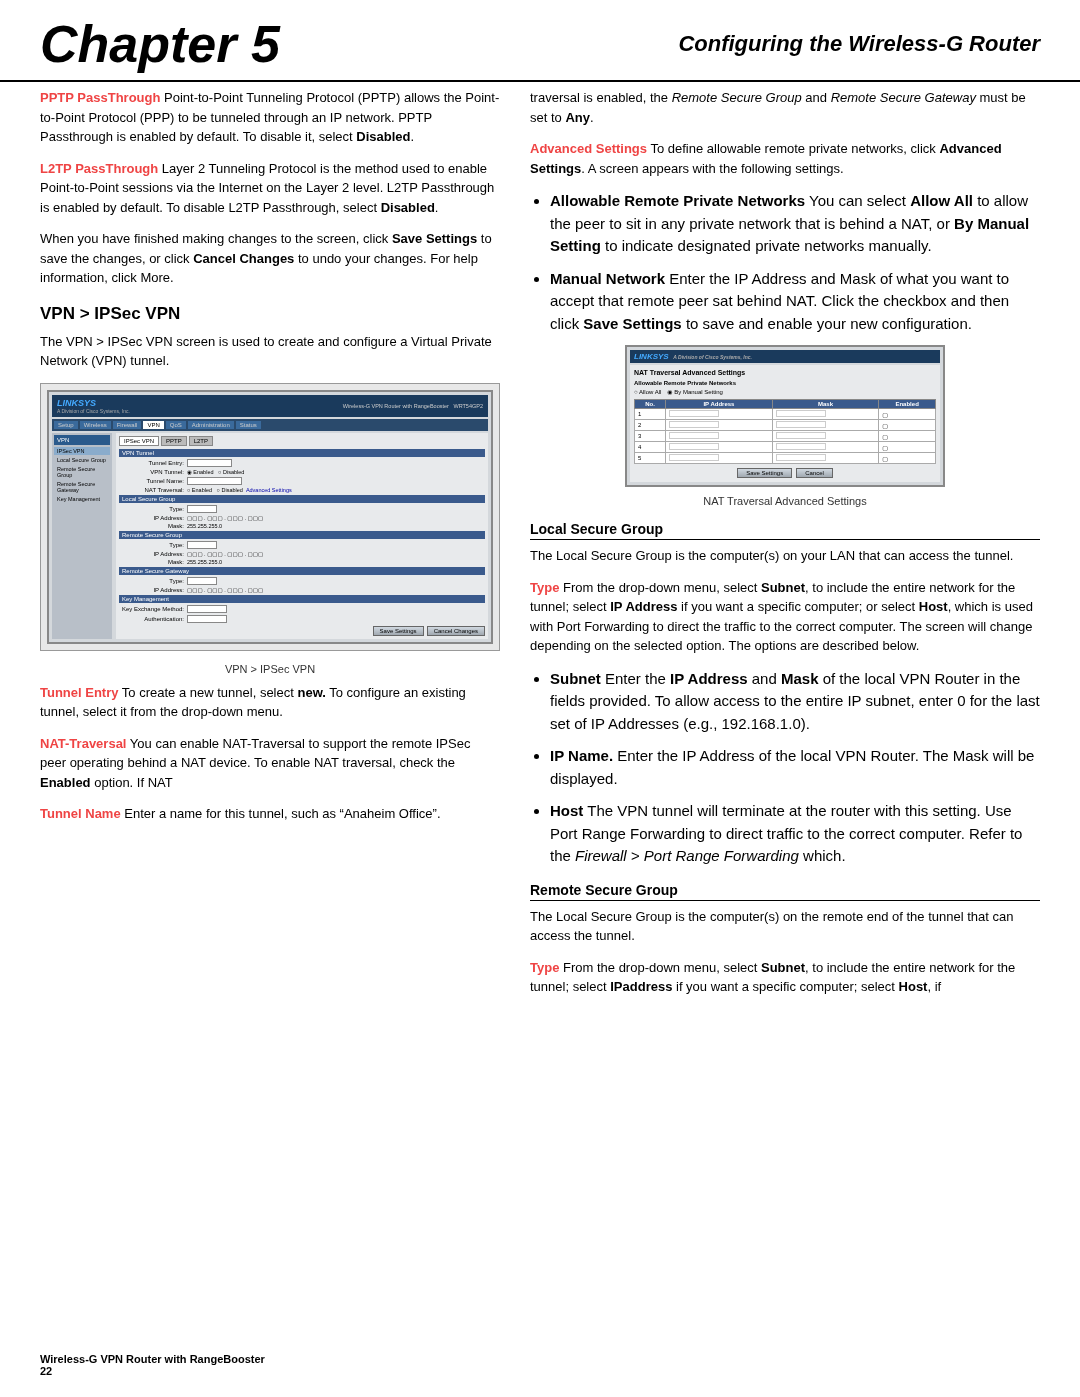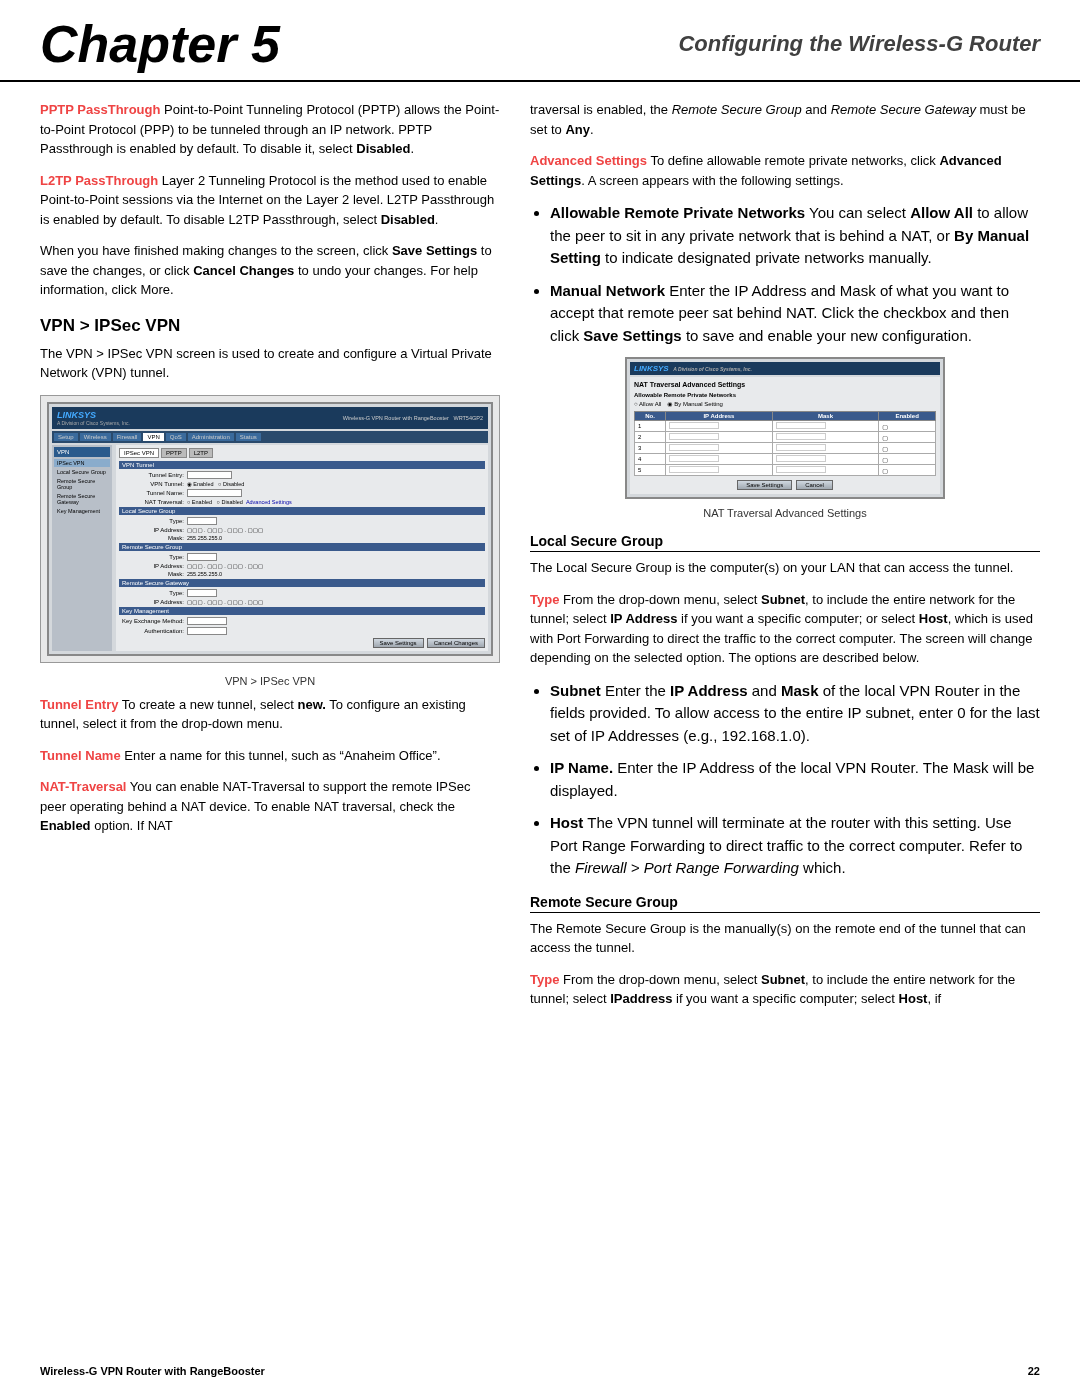--- a/index.html
+++ b/index.html
@@ -13,33 +13,33 @@
       position: relative;
     }
 
     
     .header {
       display: flex;
       align-items: center;
       justify-content: space-between;
       padding: 18px 40px 10px 40px;
       border-bottom: 2px solid #000;
-      margin-bottom: 18px;
+      margin-bottom: 6px;
     }
     .chapter-title {
       font-size: 52px;
       font-weight: 900;
       font-style: italic;
       color: #000;
       line-height: 1;
     }
     .chapter-subtitle {
       font-size: 22px;
       font-weight: 900;
-      color: #404040;
+      color: #000000;
       text-align: right;
       font-style: italic;
     }
 
     
     .content {
       display: flex;
       gap: 30px;
       padding: 0 40px;
     }
@@ -215,20 +215,21 @@
     .footer {
       position: absolute;
       bottom: 20px;
       left: 0;
       right: 0;
       display: flex;
       justify-content: space-between;
       padding: 0 40px;
       font-size: 11px;
       font-weight: bold;
+      flex-direction: column;
     }
 
     
     .small-router-ui {
       background: #d4d8dc;
       border: 2px solid #888;
       font-size: 6.5px;
       padding: 3px;
       margin: 8px auto;
       width: 320px;
@@ -430,25 +431,25 @@
     </div>
 
     <div class="caption">VPN &gt; IPSec VPN</div>
 
     <p>
       <span class="cyan">Tunnel Entry</span><span> To create a new tunnel, select </span><span class="bold">new.</span><span> To configure an existing tunnel, select it from the drop-down menu.</span>
     </p>
 
 
     <p>
+      <span class="cyan">NAT-Traversal</span><span> You can enable NAT-Traversal to support the remote IPSec peer operating behind a NAT device. To enable NAT traversal, check the </span><span class="bold">Enabled</span><span> option. If NAT</span>
+    </p>
+
+    <p>
       <span class="cyan">Tunnel Name</span><span> Enter a name for this tunnel, such as “Anaheim Office”.</span>
-    </p>
-
-    <p>
-      <span class="cyan">NAT-Traversal</span><span> You can enable NAT-Traversal to support the remote IPSec peer operating behind a NAT device. To enable NAT traversal, check the </span><span class="bold">Enabled</span><span> option. If NAT</span>
     </p>
 
   </div>
 
   <div class="right-col">
 
     <p>
       <span>traversal is enabled, the </span><em>Remote Secure Group</em><span> and </span><em>Remote Secure Gateway</em><span> must be set to </span><span class="bold">Any</span><span>.</span>
     </p>
 
@@ -564,21 +565,21 @@
       <li>
         <span class="bold">Host</span>
         <span> The VPN tunnel will terminate at the router with this setting. Use Port Range Forwarding to direct traffic to the correct computer. Refer to the </span>
         <em>Firewall &gt; Port Range Forwarding</em>
         <span> which.</span>
       </li>
     </ul>
 
     <div class="subsection-heading">Remote Secure Group</div>
 
-    <p>The Remote Secure Group is the manually(s) on the remote end of the tunnel that can access the tunnel.</p>
+    <p>The Local Secure Group is the computer(s) on the remote end of the tunnel that can access the tunnel.</p>
 
     <p>
       <span class="cyan">Type</span><span> From the drop-down menu, select </span><span class="bold">Subnet</span><span>, to include the entire network for the tunnel; select </span><span class="bold">IP</span><span class="bold">address</span><span> if you want a specific computer; select </span><span class="bold">Host</span><span>, if</span>
     </p>
 
   </div>
 </div>
 
 <div class="footer">
   <span>Wireless-G VPN Router with RangeBooster</span>

